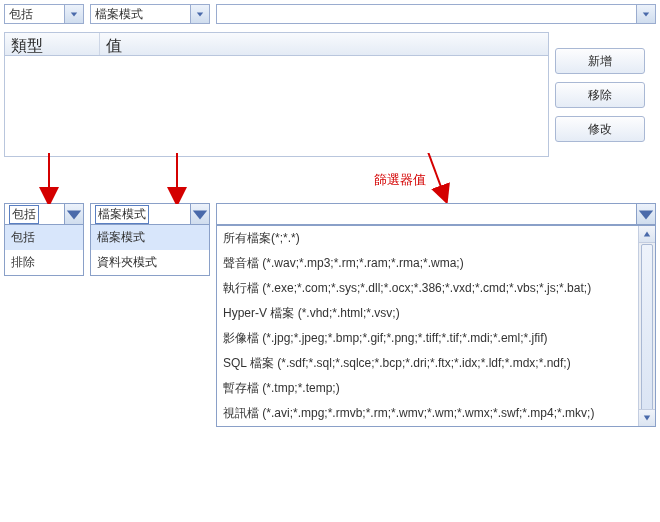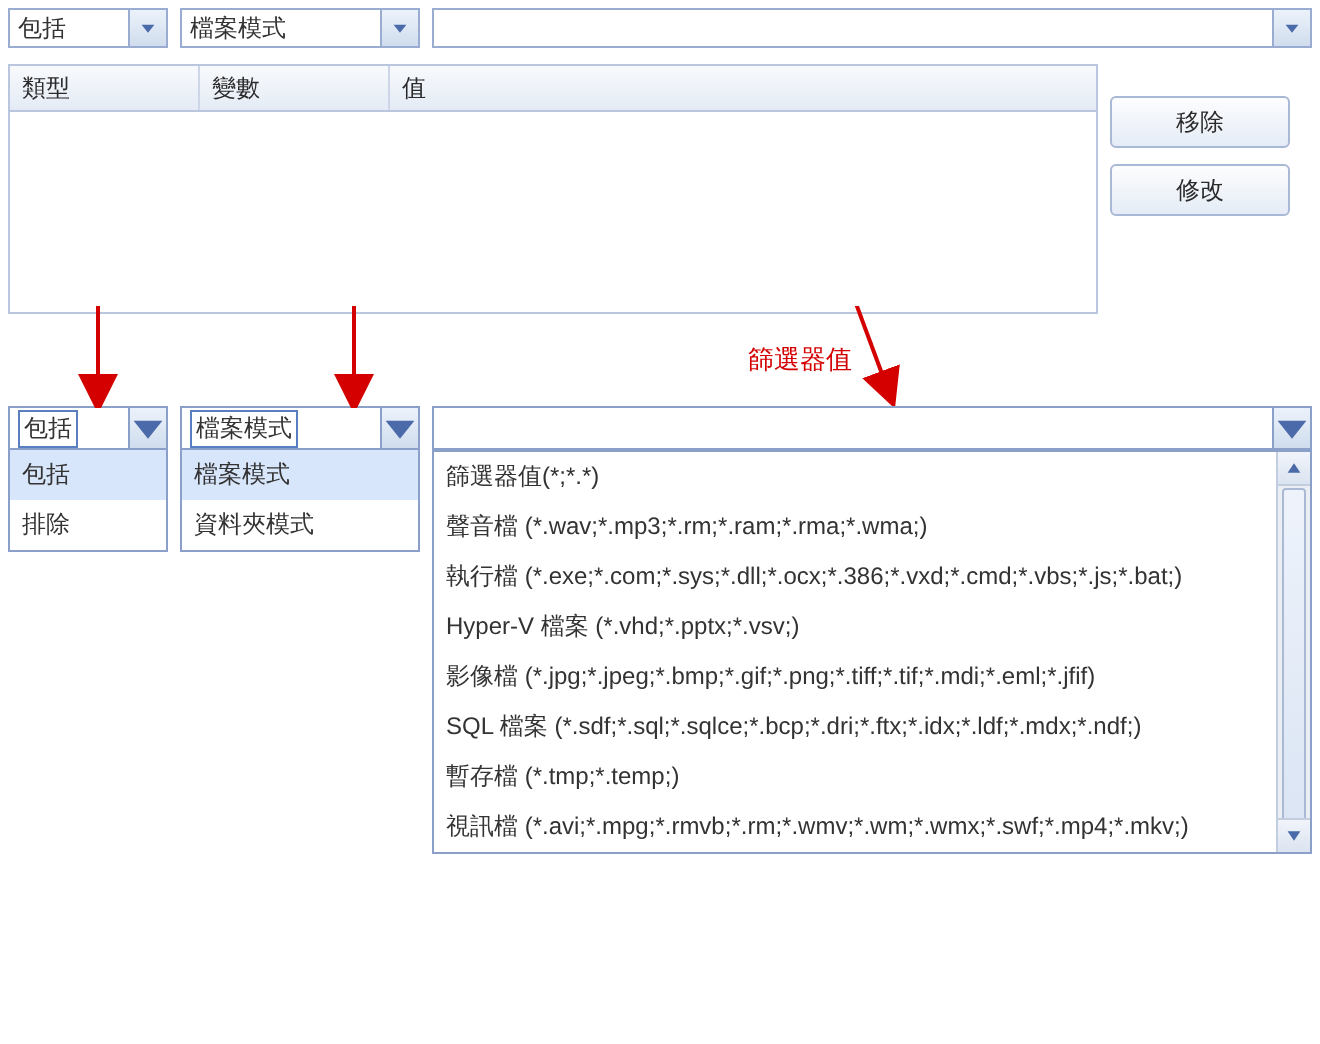--- a/index.html
+++ b/index.html
@@ -46,21 +46,21 @@
   }
   .grid-header {
     display: flex;
     background: linear-gradient(#f8fafd, #e4ebf5);
     border-bottom: 1px solid #b9c6dd;
     height: 22px;
   }
   .grid-header .col {
     border-right: 1px solid #cdd6e6;
     padding: 3px 6px;
-    font-size: 12px;
+    font-size: 16px;
     color: #2a2a2a;
     box-sizing: border-box;
   }
   .grid-body { height: 100px; background: #fff; }
   .btn-col { display: flex; flex-direction: column; gap: 8px; padding-top: 16px; }
   .btn {
     width: 88px; height: 24px;
     border: 1px solid #a9b8d4;
     background: linear-gradient(#fdfdfe, #e5ecf6);
     border-radius: 3px;
@@ -199,26 +199,28 @@
           <path d="M1 3 L9 3 L5 8 Z"></path>
         </svg>
     </div>
   </div>
 </div>
 
 <div class="grid-area">
   <div class="grid">
     <div class="grid-header">
       <div class="col" style="width:95px">類型</div>
-      <div class="col" style="width:95px">變數</div>
       <div class="col" style="flex:1;border-right:none">值</div>
     </div>
     <div class="grid-body"></div>
   </div>
   <div class="btn-col">
+    <div class="btn">
+        <span>新增</span>
+      </div>
     <div class="btn">
         <span>移除</span>
       </div>
     <div class="btn">
         <span>修改</span>
       </div>
   </div>
 </div>
 
 <div class="arrows-layer">
@@ -275,24 +277,24 @@
       <div class="exp-selected">
         <span></span>
         <div class="arrow-btn">
           <svg class="tri" viewBox="0 0 10 10">
               <path d="M1 3 L9 3 L5 8 Z"></path>
             </svg>
         </div>
       </div>
     </div>
     <div class="exp3-drop">
-      <div class="item">篩選器值(*;*.*)</div>
+      <div class="item">所有檔案(*;*.*)</div>
       <div class="item">聲音檔 (*.wav;*.mp3;*.rm;*.ram;*.rma;*.wma;)</div>
       <div class="item">執行檔 (*.exe;*.com;*.sys;*.dll;*.ocx;*.386;*.vxd;*.cmd;*.vbs;*.js;*.bat;)</div>
-      <div class="item">Hyper-V 檔案 (*.vhd;*.pptx;*.vsv;)</div>
+      <div class="item">Hyper-V 檔案 (*.vhd;*.html;*.vsv;)</div>
       <div class="item">影像檔 (*.jpg;*.jpeg;*.bmp;*.gif;*.png;*.tiff;*.tif;*.mdi;*.eml;*.jfif)</div>
       <div class="item">SQL 檔案 (*.sdf;*.sql;*.sqlce;*.bcp;*.dri;*.ftx;*.idx;*.ldf;*.mdx;*.ndf;)</div>
       <div class="item">暫存檔 (*.tmp;*.temp;)</div>
       <div class="item">視訊檔 (*.avi;*.mpg;*.rmvb;*.rm;*.wmv;*.wm;*.wmx;*.swf;*.mp4;*.mkv;)</div>
 
       <div class="scrollbar">
         <div class="sarrow">
           <svg class="tri-sm" width="8" height="8" viewBox="0 0 10 10">
               <path d="M5 2 L9 8 L1 8 Z"></path>
             </svg>

